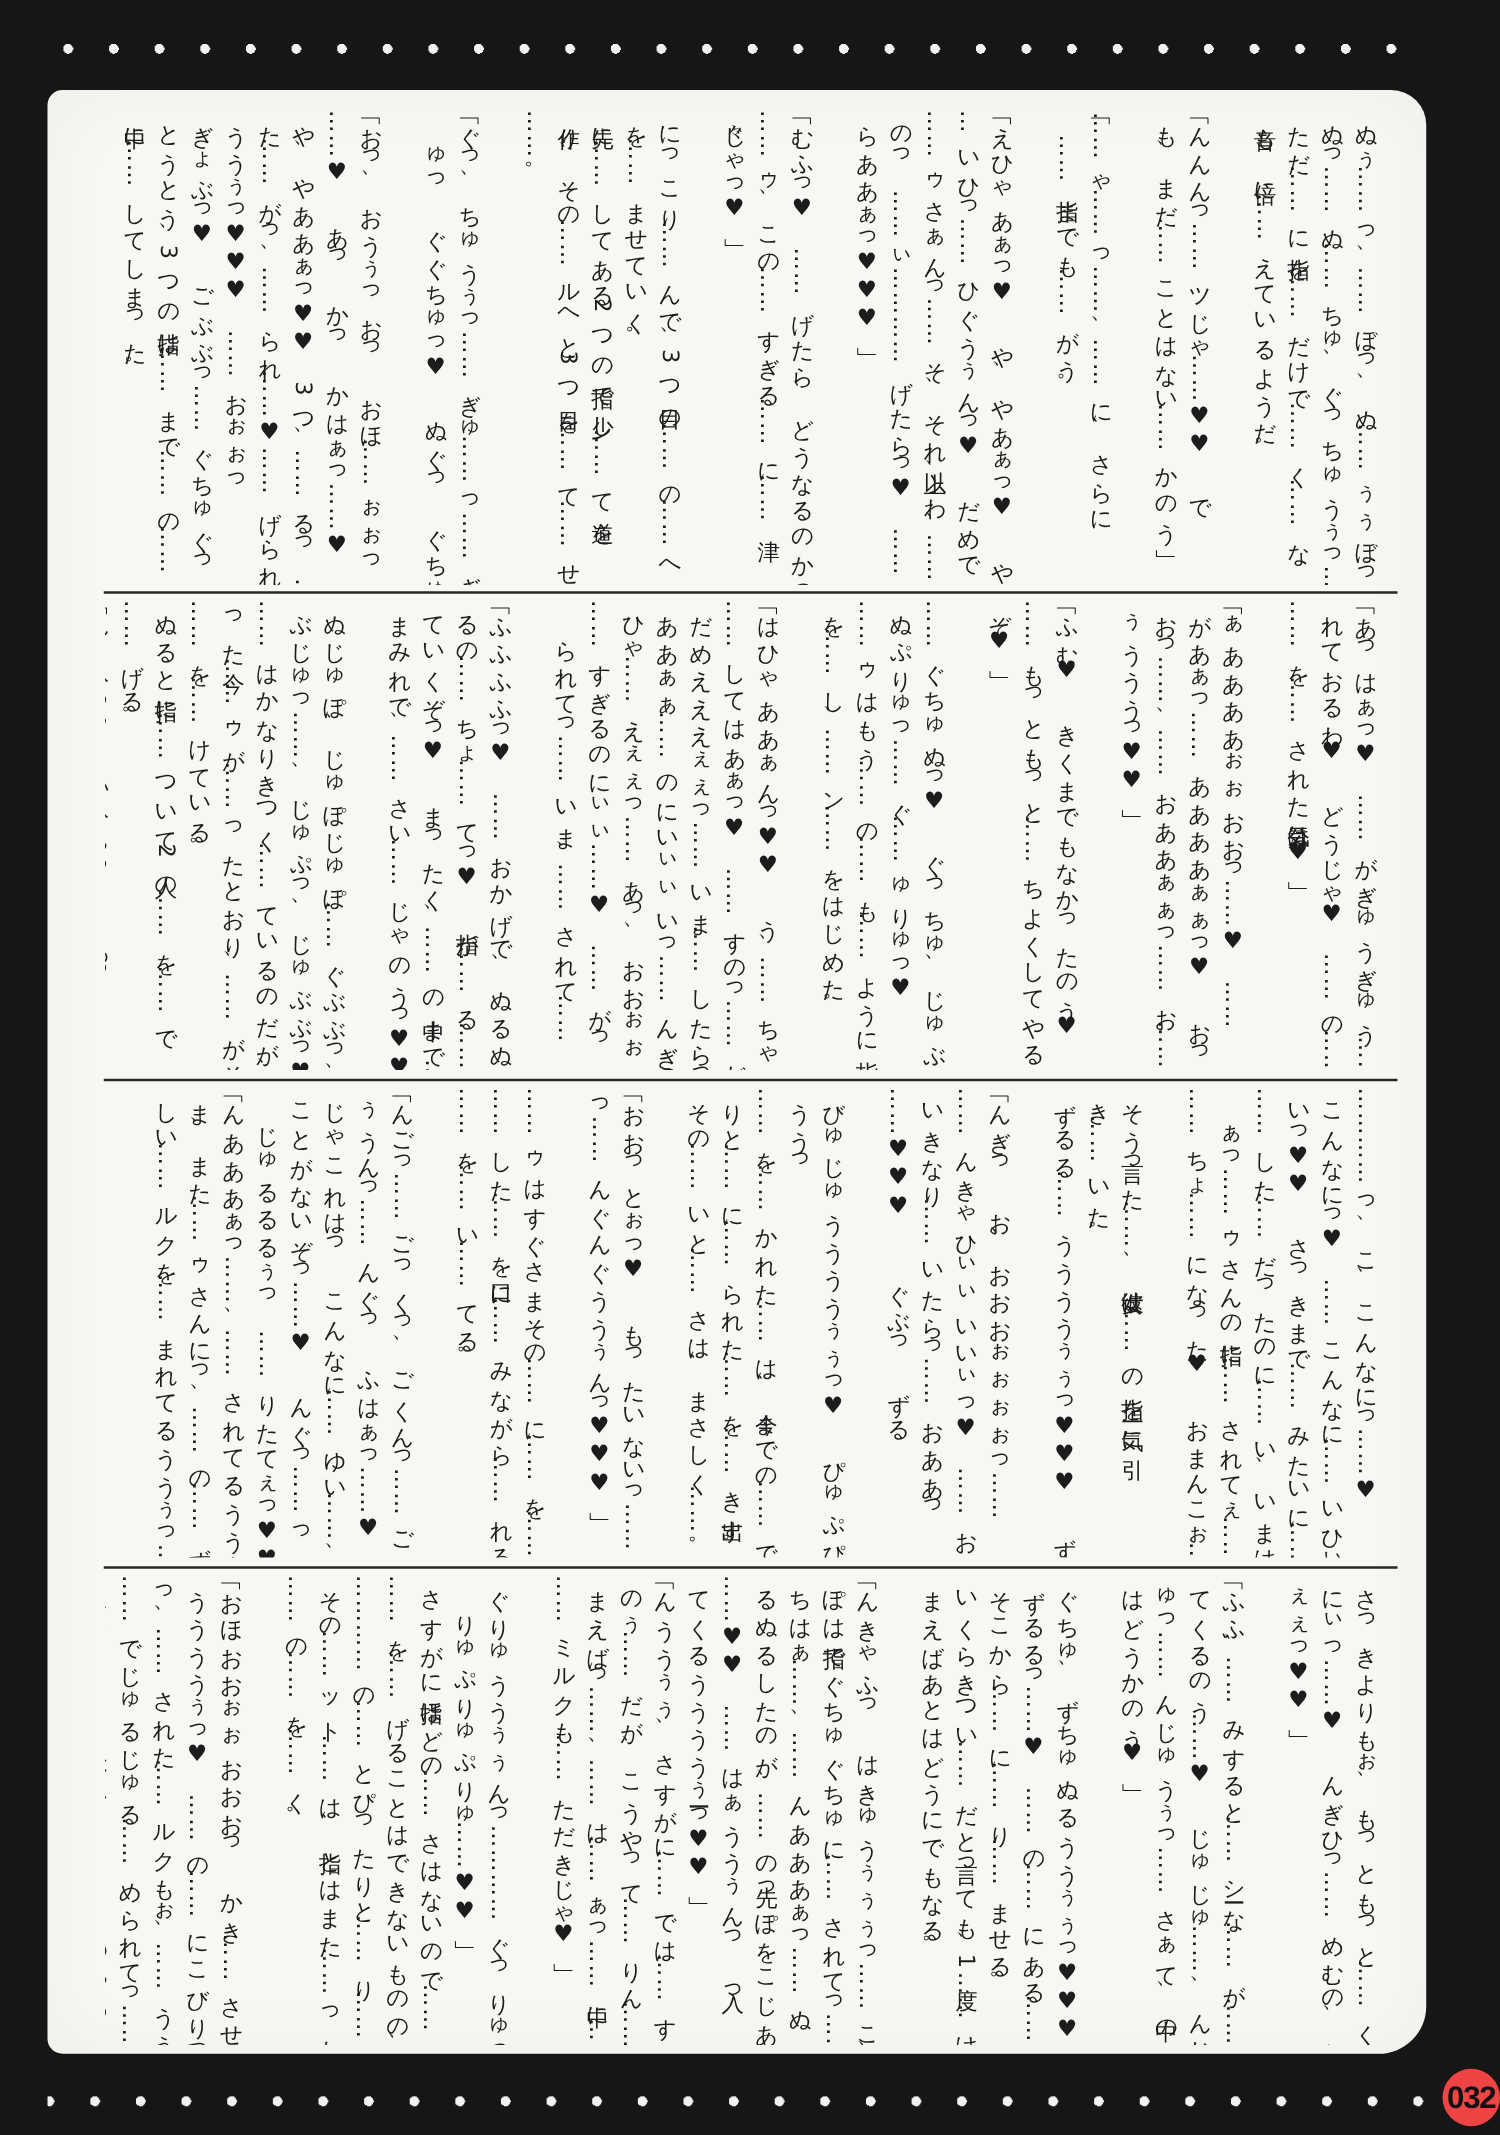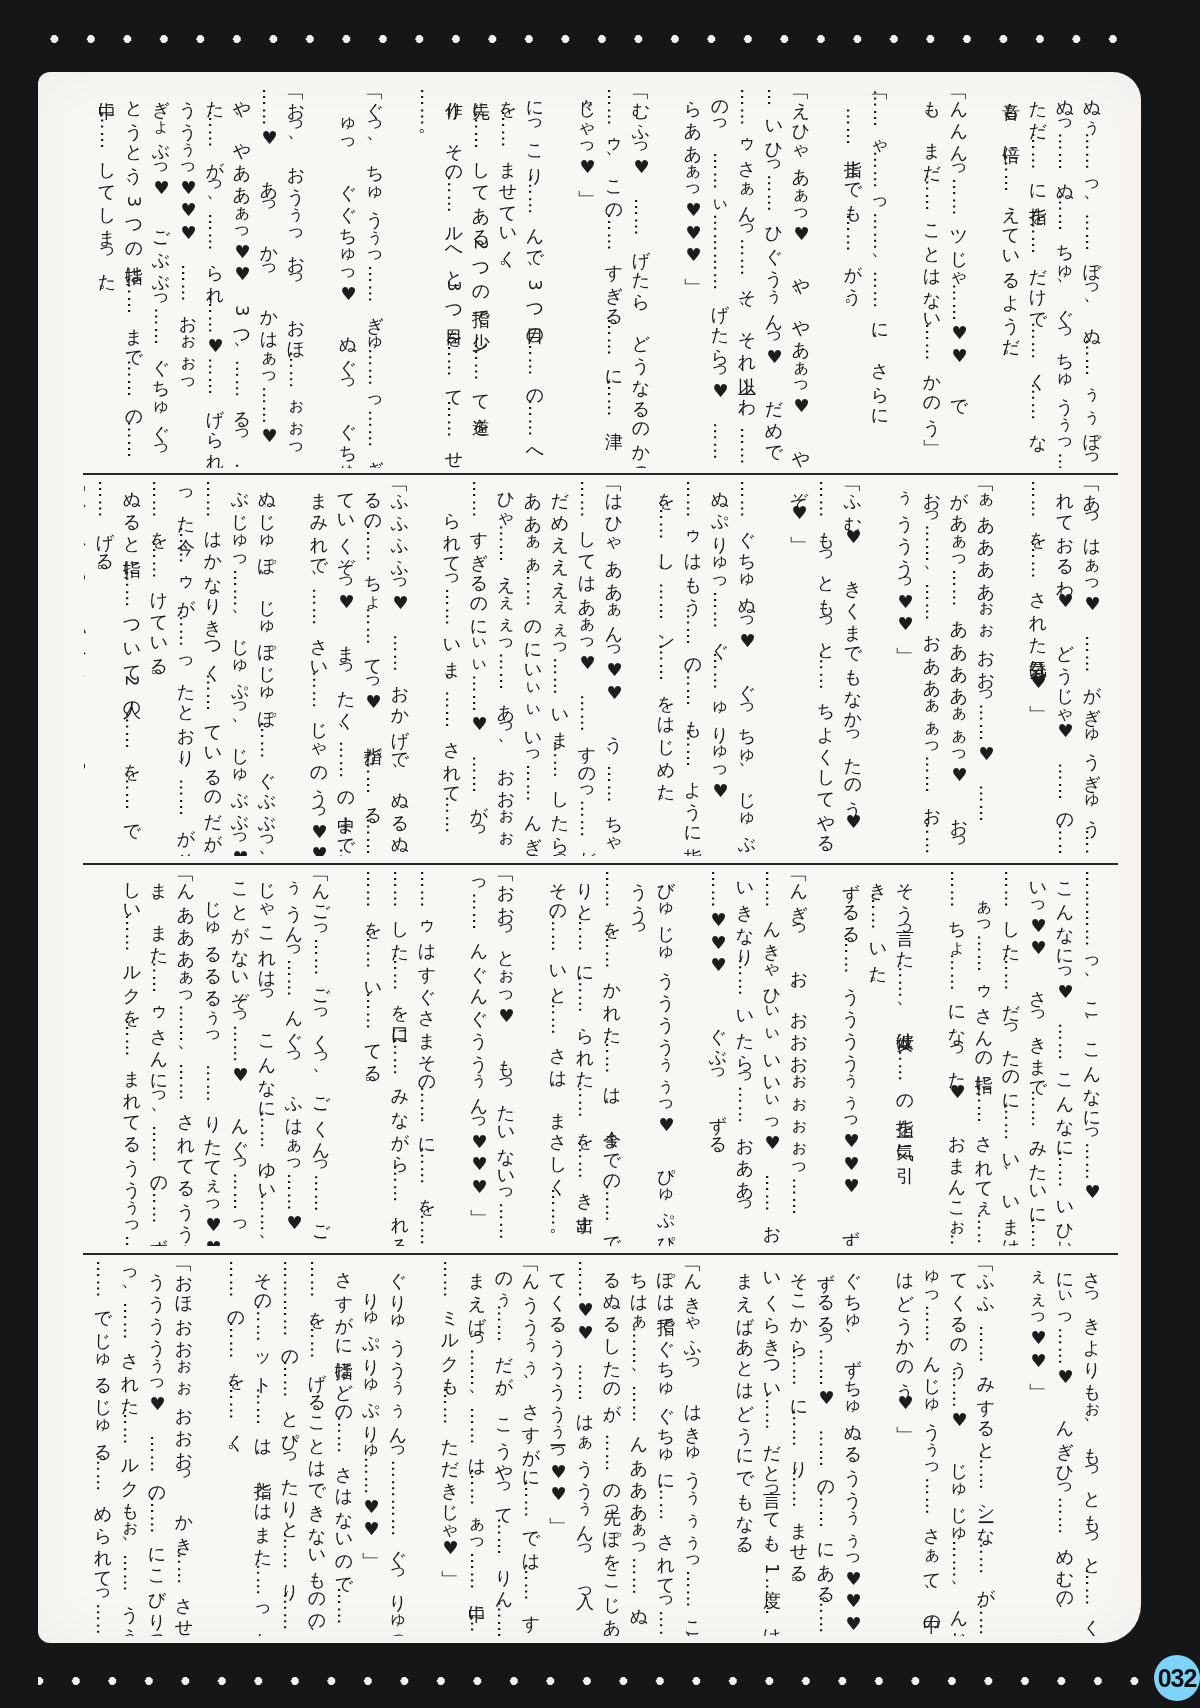--- a/index.html
+++ b/index.html
@@ -39,21 +39,21 @@
   .col{margin-block-end:7px;}
   .col.gap{width:18px;}
   .separator{
     position:absolute;left:45px;width:1035px;height:2px;background:#272727;
   }
   .sep-1{top:401px;}
   .sep-2{top:791px;}
   .sep-3{top:1181px;}
   .page-number-badge{
     position:absolute;left:1154px;top:1655px;width:46px;height:46px;
-    background:#7dd3fc;border-radius:50%;
+    background:#ef4444;border-radius:50%;
     display:flex;align-items:center;justify-content:center;
   }
   .page-number-badge span{
     font-family:"Liberation Sans",sans-serif;font-weight:700;font-size:25px;
     letter-spacing:-1px;color:#121212;
   }
 </style>
 </head>
 <body>
 

